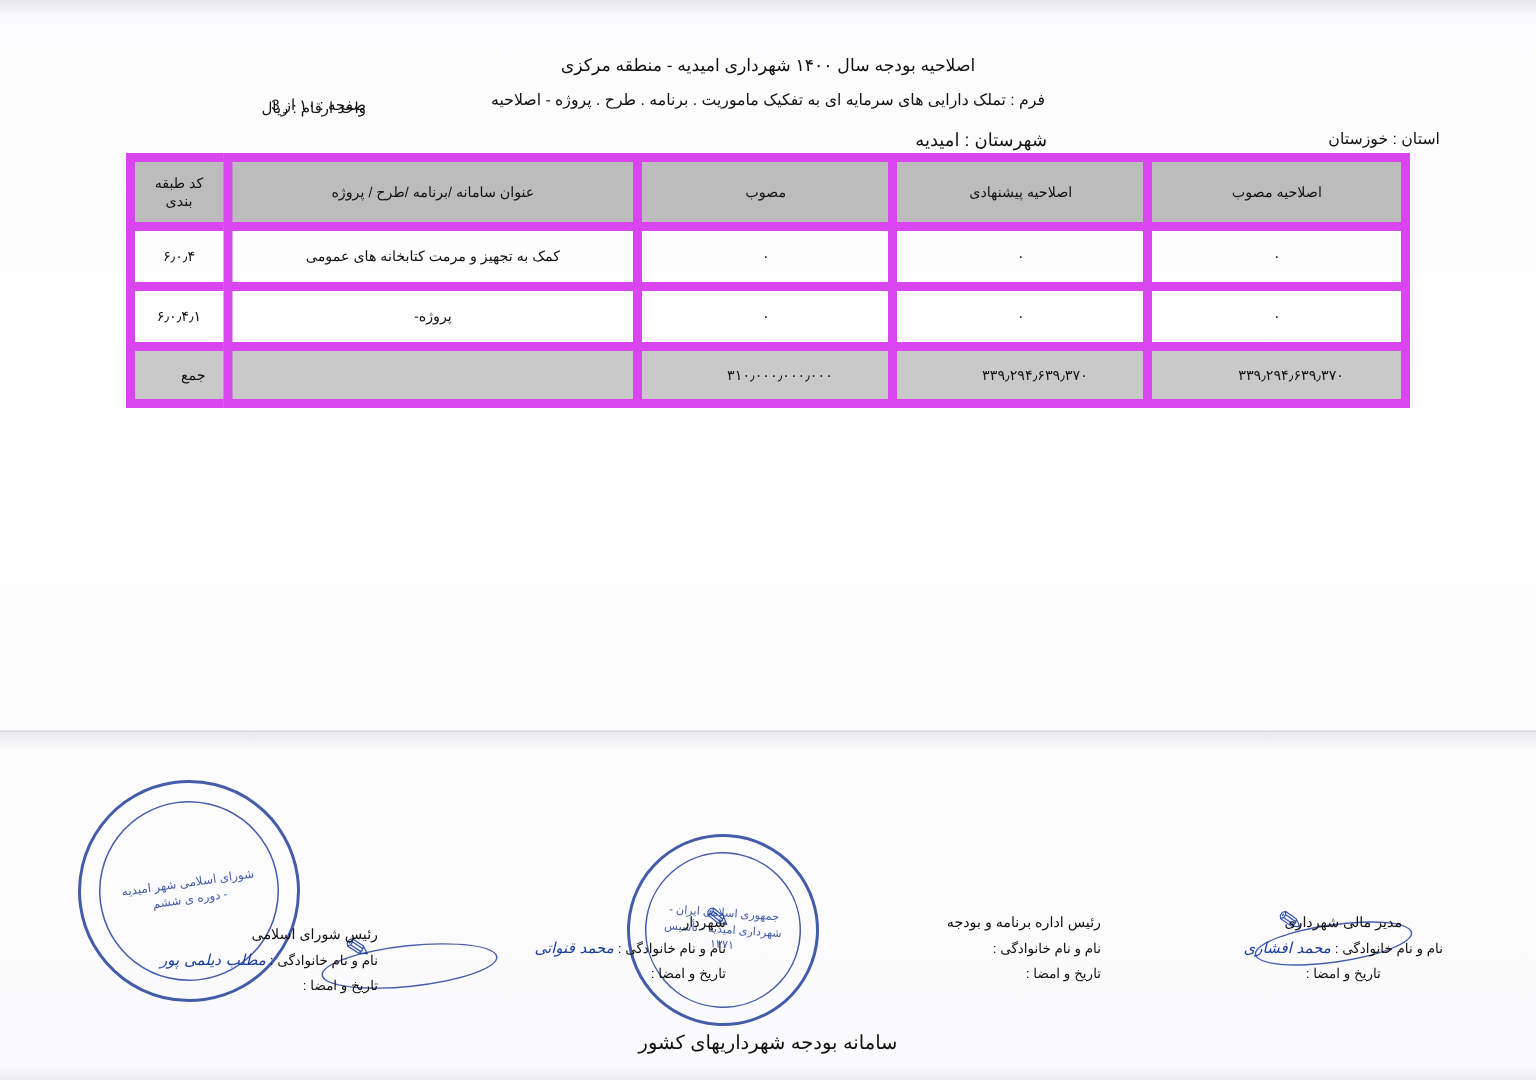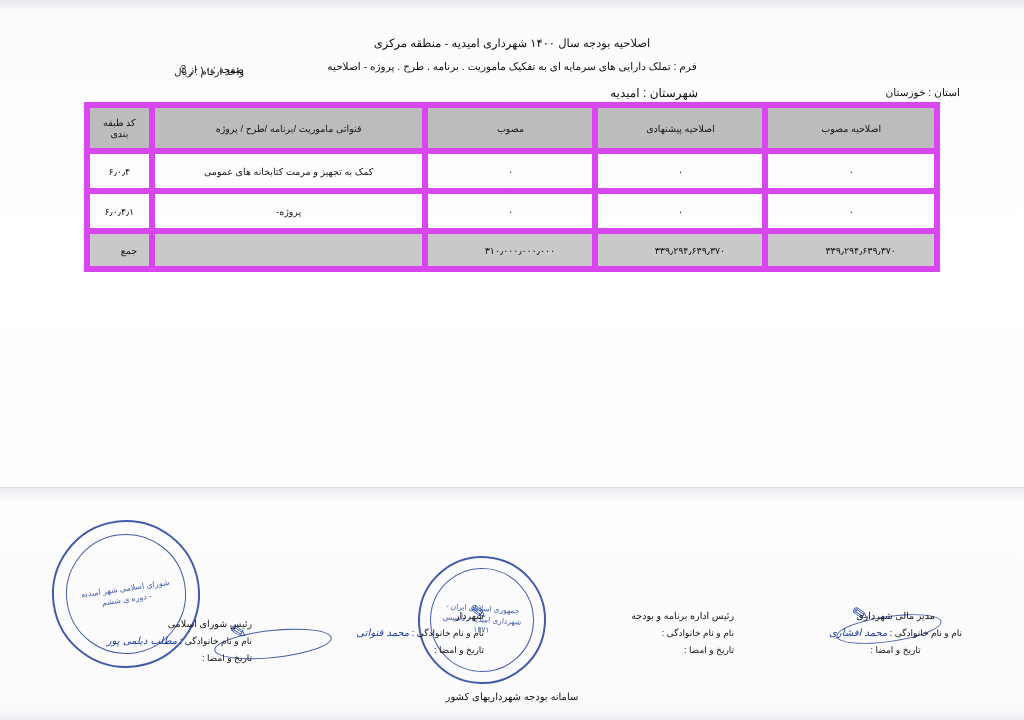--- a/index.html
+++ b/index.html
@@ -164,21 +164,21 @@
     color: #1b3fa0;
     font-family: "DejaVu Serif", serif;
     font-style: italic;
     font-size: 10px;
   }
   .footer-note {
     position: absolute;
     bottom: 18px;
     left: 0; right: 0;
     text-align: center;
-    font-size: 10px;
+    font-size: 13px;
     color: #111;
   }
 
   
   .stamp {
     position: absolute;
     color: #24419c;
     opacity: 0.85;
   }
   .stamp-round {
@@ -271,21 +271,21 @@
     <span>امیدیه</span>
   </div>
 
   <div class="tbl-wrap">
     <table class="budget">
       <thead>
         <tr>
           <th class="col-final">اصلاحیه مصوب</th>
           <th class="col-prop">اصلاحیه پیشنهادی</th>
           <th class="col-appr">مصوب</th>
-          <th class="col-title">قنواتی ماموریت /برنامه /طرح / پروژه</th>
+          <th class="col-title">عنوان سامانه /برنامه /طرح / پروژه</th>
           <th class="col-code">کد طبقه بندی</th>
         </tr>
       </thead>
       <tbody>
         <tr>
           <td class="col-final">۰</td>
           <td class="col-prop">۰</td>
           <td class="col-appr">۰</td>
           <td class="col-title">کمک به تجهیز و مرمت کتابخانه های عمومی</td>
           <td class="col-code">۶٫۰٫۴</td>

